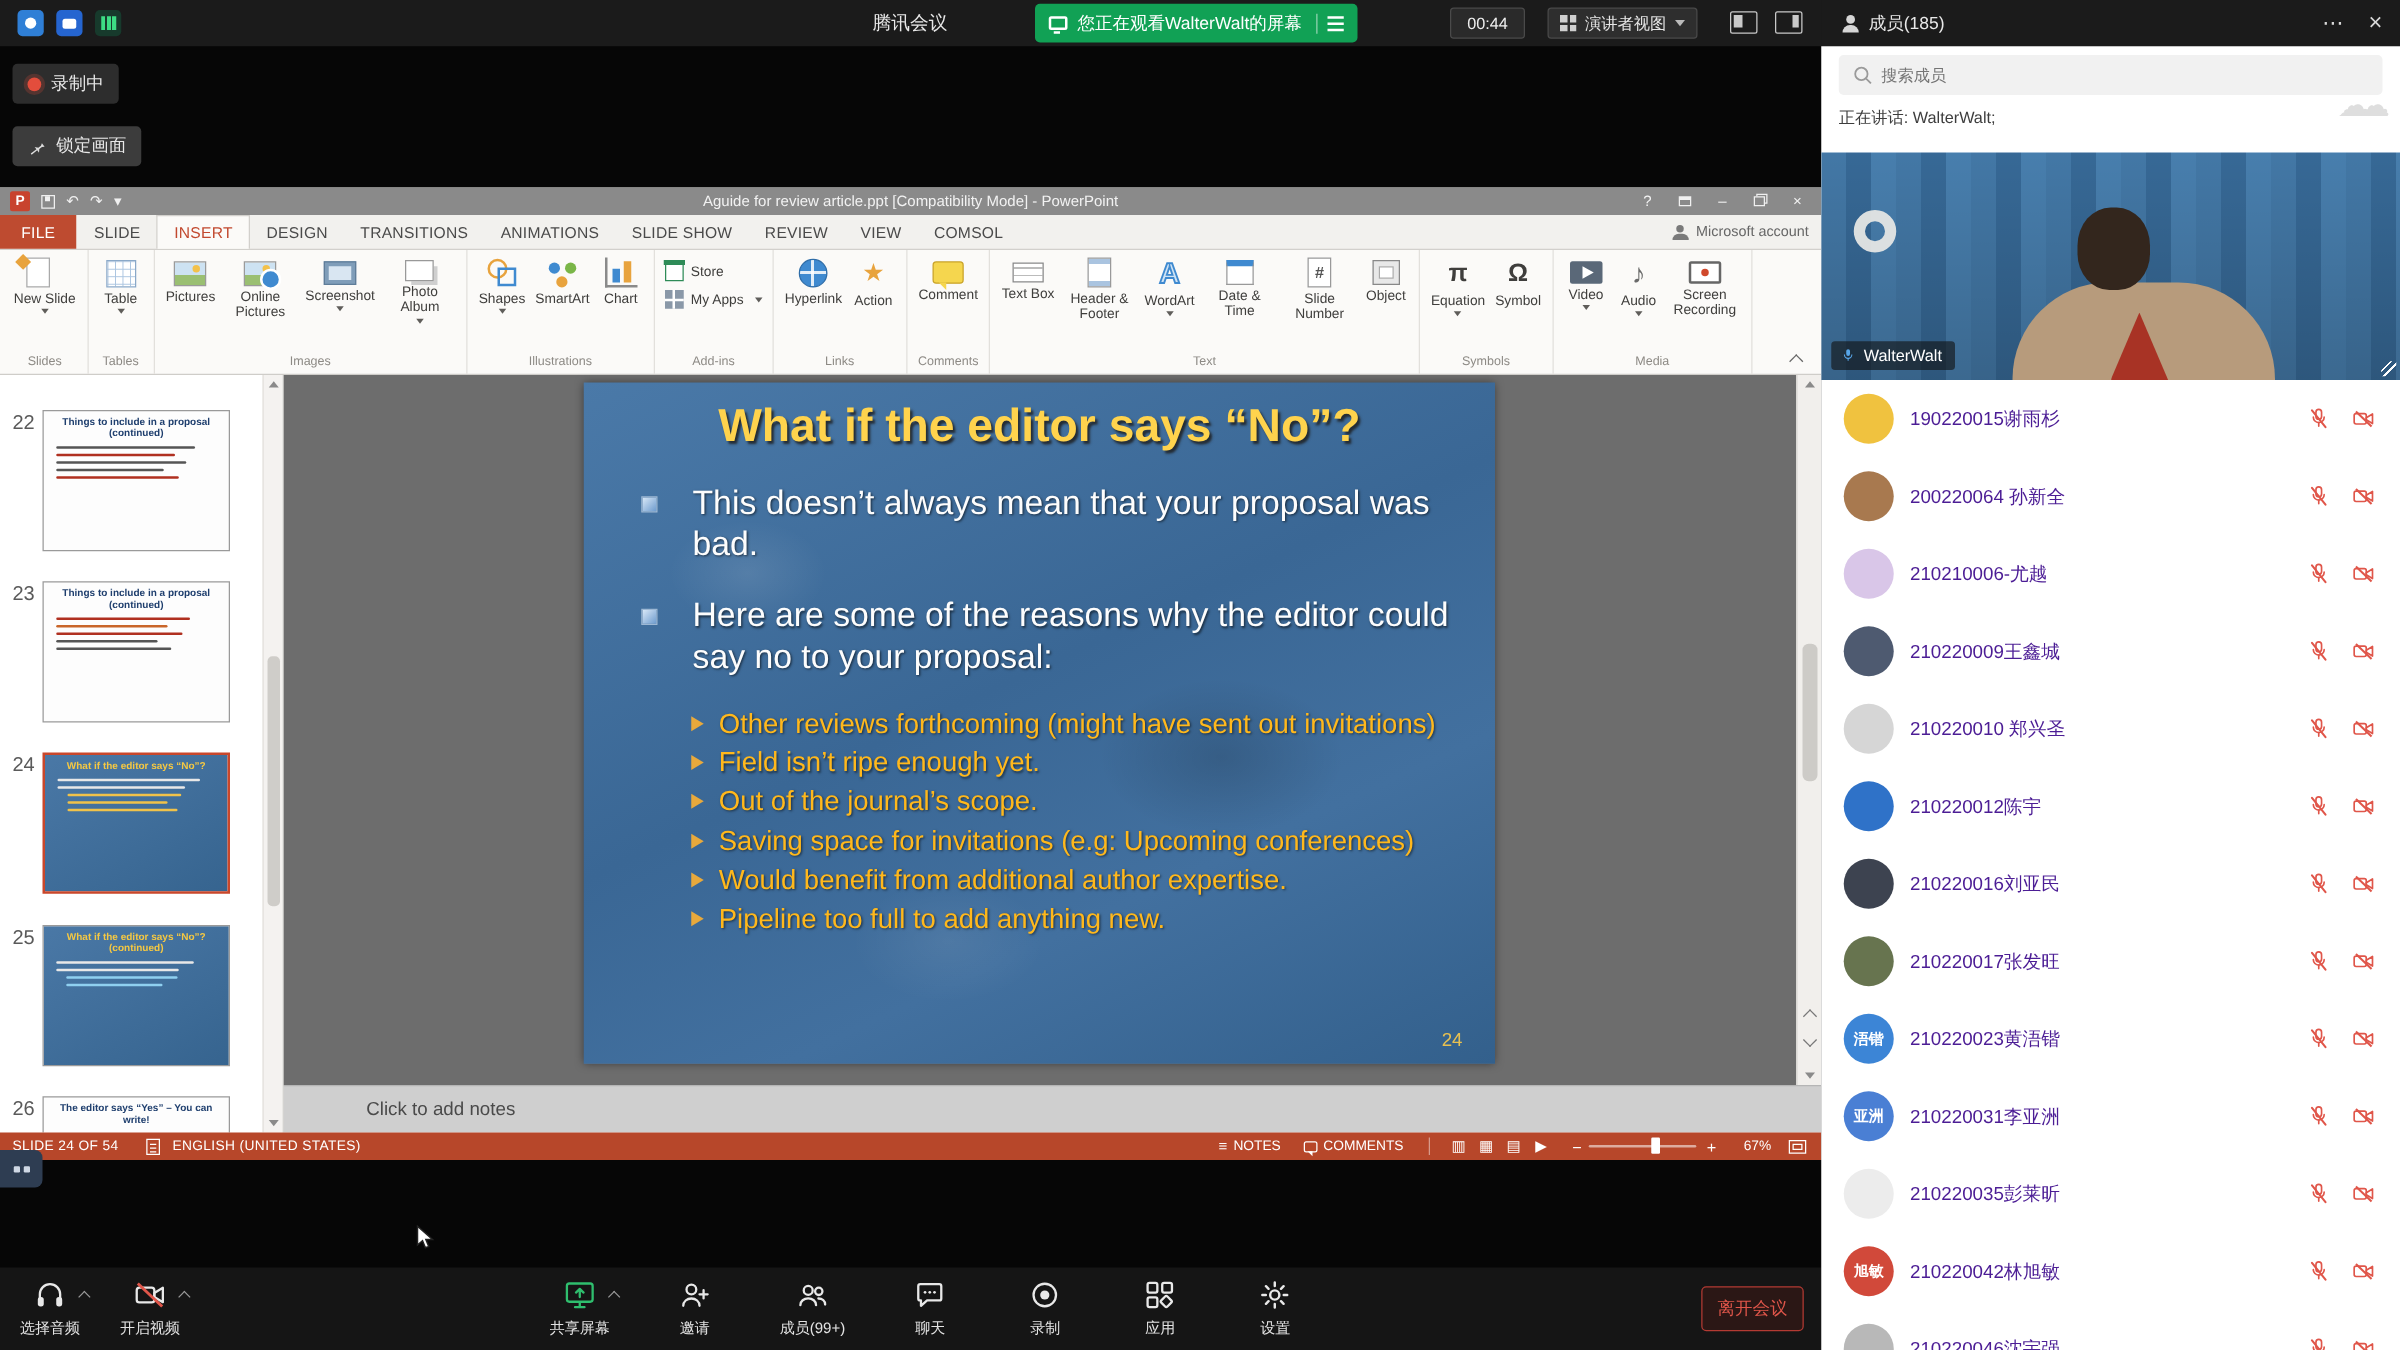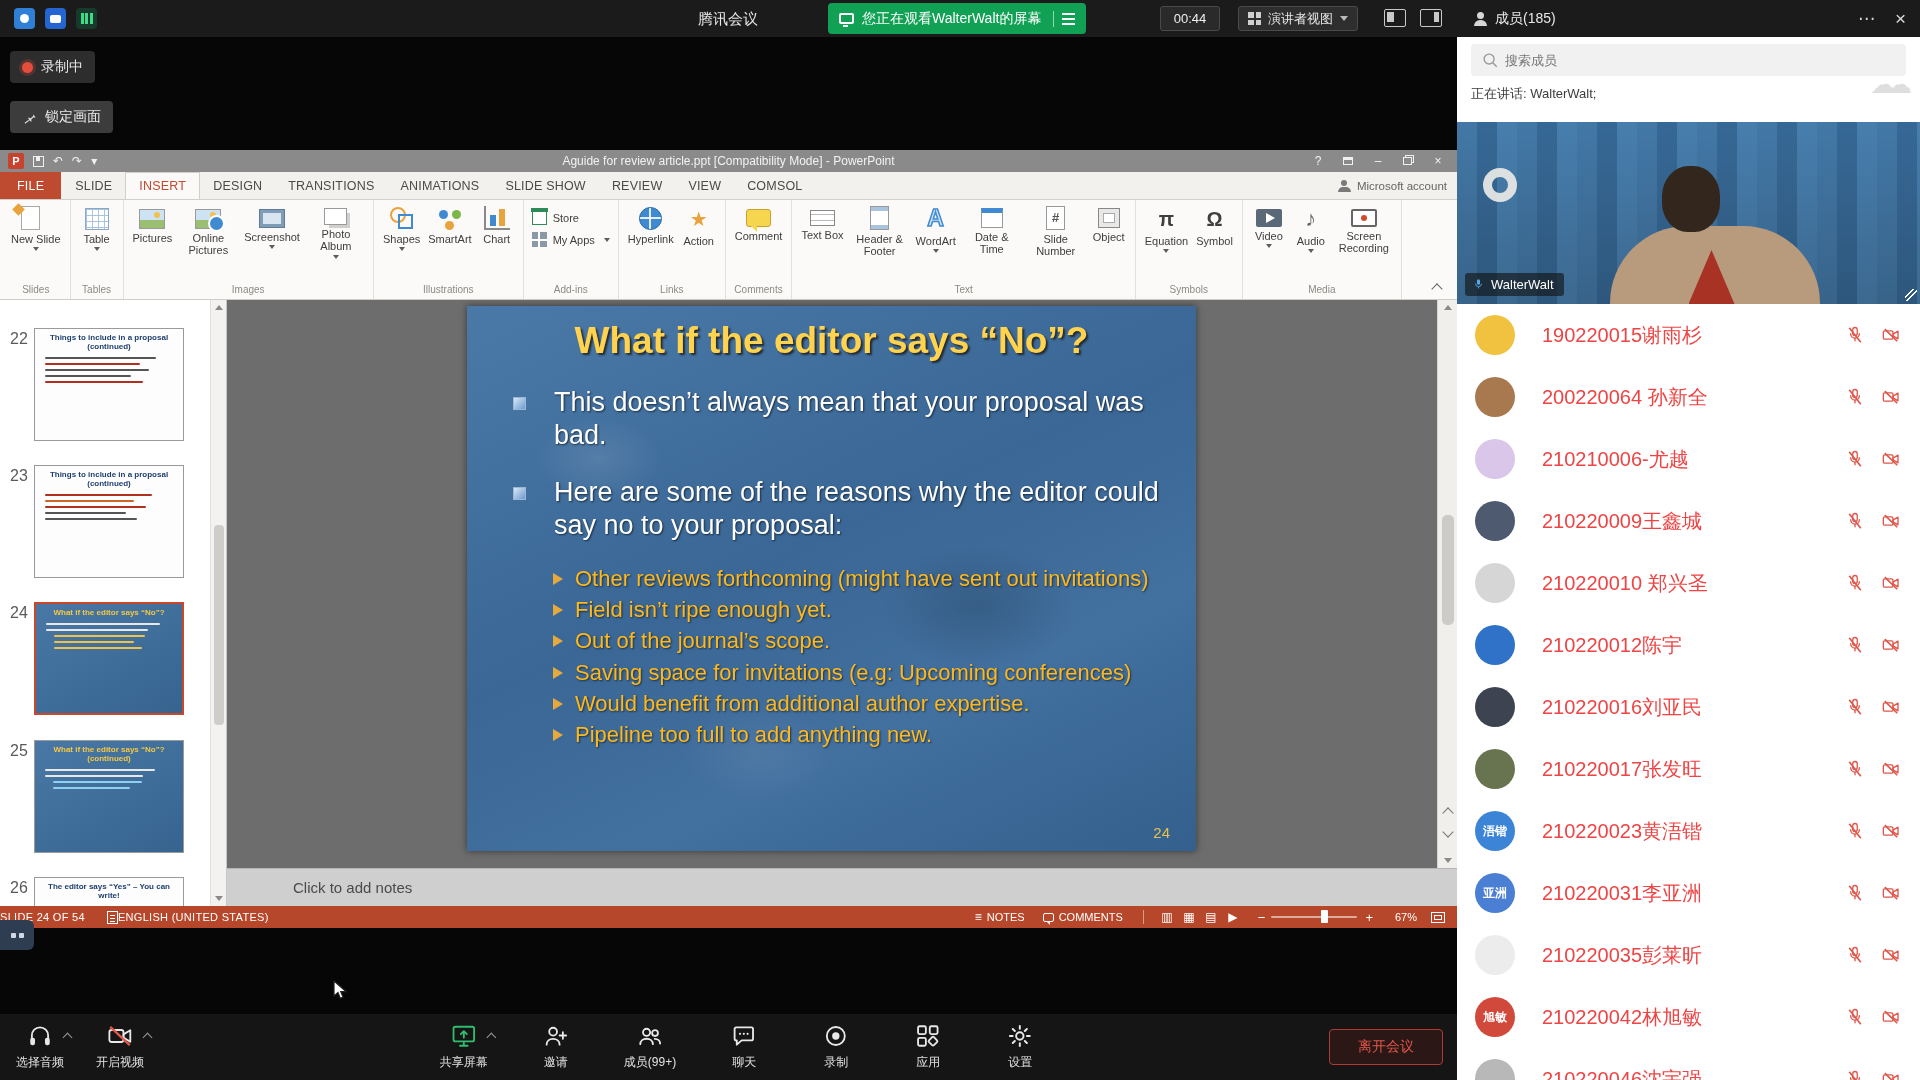--- a/index.html
+++ b/index.html
@@ -158,21 +158,21 @@
   .sbar .arr{left:6px}
   .sbar-thumb{position:absolute;left:4px;width:12px;top:215px;height:110px;background:#cdcbc7;border-radius:5px}
   .chev{position:absolute;left:5px;width:10px;height:10px}
   .chev::before{content:"";position:absolute;left:1px;width:7px;height:7px;border-left:1.5px solid #777;border-top:1.5px solid #777}
   .chev.up::before{top:3px;transform:rotate(45deg)}
   .chev.dn::before{top:0;transform:rotate(225deg)}
 
   .notes{position:absolute;left:227px;top:718px;width:1230px;height:38px;background:#cfcfcf;border-top:1px solid #b5b5b5;color:#4a4a4a;font-size:15px;display:flex;align-items:center;padding-left:66px}
 
   .status{position:absolute;left:0;top:756px;width:1457px;height:22px;background:#B7472A;color:#fff;font-size:11px;display:flex;align-items:center}
-  .st-item{margin-left:0;letter-spacing:.3px}
+  .st-item{margin-left:10px;letter-spacing:.3px}
   .st-proof{margin-left:22px;width:11px;height:13px;border:1px solid #fff;position:relative}
   .st-proof::after{content:"";position:absolute;left:2px;top:3px;width:5px;height:1px;background:#fff;box-shadow:0 3px 0 #fff,0 6px 0 #fff}
   .st-right{margin-left:auto;display:flex;align-items:center}
   .st-btn{display:flex;align-items:center;gap:5px;margin-right:18px}
   .st-ic{font-size:12px}
   .st-bub{width:11px;height:9px;border:1px solid #fff;border-radius:2px;position:relative}
   .st-bub::after{content:"";position:absolute;left:2px;bottom:-4px;border-left:4px solid transparent;border-top:4px solid #fff}
   .st-div{width:1px;height:14px;background:rgba(255,255,255,.45);margin:0 12px 0 2px}
   .st-view{width:22px;text-align:center;font-size:12px}
   .st-zoomout{margin:0 6px 0 14px;font-size:13px}
@@ -184,21 +184,21 @@
   .st-fit::after{content:"";position:absolute;inset:2px;border:1px solid #fff}
 
   
   .btoolbar{position:absolute;left:0;top:1014px;width:1457px;height:66px;background:#151515}
   .bt-left{position:absolute;left:16px;top:9px;display:flex;gap:32px}
   .bt-center{position:absolute;left:742px;top:9px;transform:translateX(-50%);display:flex;gap:44px}
   .bt{position:relative;display:flex;flex-direction:column;align-items:center;gap:5px;color:#e2e2e2;font-size:12px;min-width:48px;white-space:nowrap}
   .bt .icn{width:26px;height:26px;display:block}
   .btchev{position:absolute;right:-8px;top:8px;width:10px;height:10px}
   .btchev::before{content:"";position:absolute;left:2px;top:3px;width:6px;height:6px;border-left:1.5px solid #9a9a9a;border-top:1.5px solid #9a9a9a;transform:rotate(45deg)}
-  .bt-leave{position:absolute;right:14px;top:15px;width:114px;height:36px;border:1px solid #B33A33;background:#2b1715;color:#E0564A;font-size:14px;border-radius:4px;display:flex;align-items:center;justify-content:center}
+  .bt-leave{position:absolute;right:14px;top:15px;width:82px;height:36px;border:1px solid #B33A33;background:#2b1715;color:#E0564A;font-size:14px;border-radius:4px;display:flex;align-items:center;justify-content:center}
   .fwidget{position:absolute;left:0;top:920px;width:34px;height:30px;background:#2e3d52;border-radius:0 6px 6px 0;display:flex;align-items:center;justify-content:center;gap:3px}
   .fwidget i{width:5px;height:5px;background:#cfd8e4;border-radius:1px}
 
   
   .panel{position:absolute;left:1457px;top:37px;width:463px;height:1043px;background:#fff;overflow:hidden}
   .searchbox{position:absolute;left:14px;right:14px;top:7px;height:32px;background:#f1f1f1;border-radius:4px}
   .searchbox svg{position:absolute;left:10px;top:7px}
   .searchbox input{position:absolute;inset:0;border:none;background:transparent;padding-left:34px;font-size:13px;color:#333;outline:none;font-family:inherit}
   .speaking{position:absolute;left:14px;top:48px;font-size:13px;color:#3d3d3d}
   .clouds{position:absolute;right:18px;top:32px;color:#dedede;font-size:26px;letter-spacing:-10px}
@@ -206,21 +206,21 @@
   .video::before{content:"";position:absolute;inset:0;background:linear-gradient(rgba(0,0,0,.06),rgba(0,0,0,.22))}
   .lifebuoy{position:absolute;left:26px;top:46px;width:34px;height:34px;border-radius:50%;border:9px solid #e9e9e6;opacity:.92}
   .p-body{position:absolute;left:33%;bottom:-6px;width:210px;height:84px;background:#b79b7c;border-radius:90px 90px 8px 8px}
   .p-shirt{position:absolute;left:50%;bottom:0;width:46px;height:54px;background:#a83325;clip-path:polygon(50% 0,100% 100%,0 100%)}
   .p-head{position:absolute;left:50.5%;top:24%;width:58px;height:66px;transform:translateX(-50%);background:#33261d;border-radius:46% 46% 44% 44%}
   .nametag{position:absolute;left:8px;bottom:8px;background:rgba(18,18,18,.62);border-radius:3px;color:#fff;font-size:13px;display:flex;align-items:center;gap:6px;padding:4px 10px 4px 7px;z-index:2}
   .grip{position:absolute;right:3px;bottom:3px;width:12px;height:12px;z-index:2;background:linear-gradient(135deg,transparent 0 5px,#fff 5px 6.5px,transparent 6.5px 9px,#fff 9px 10.5px,transparent 10.5px)}
   .mlist{position:absolute;left:0;top:267px;width:463px;height:776px;overflow:hidden}
   .mrow{height:62px;display:flex;align-items:center;padding:0 18px}
   .mavatar{width:40px;height:40px;border-radius:50%;flex:none;display:flex;align-items:center;justify-content:center;color:#fff;font-size:12px;font-weight:bold;overflow:hidden;background:#ccc}
-  .mname{margin-left:27px;font-size:20px;color:#ef4444;white-space:nowrap}
+  .mname{margin-left:13px;font-size:15px;color:#4c1d95;white-space:nowrap}
   .mics{margin-left:auto;display:flex;gap:15px;align-items:center}
 </style>
 </head>
 <body>
 
 <div id="screen">
 
   <div class="topbar">
     <div class="app-icons">
       <span class="appicon cam"></span>

